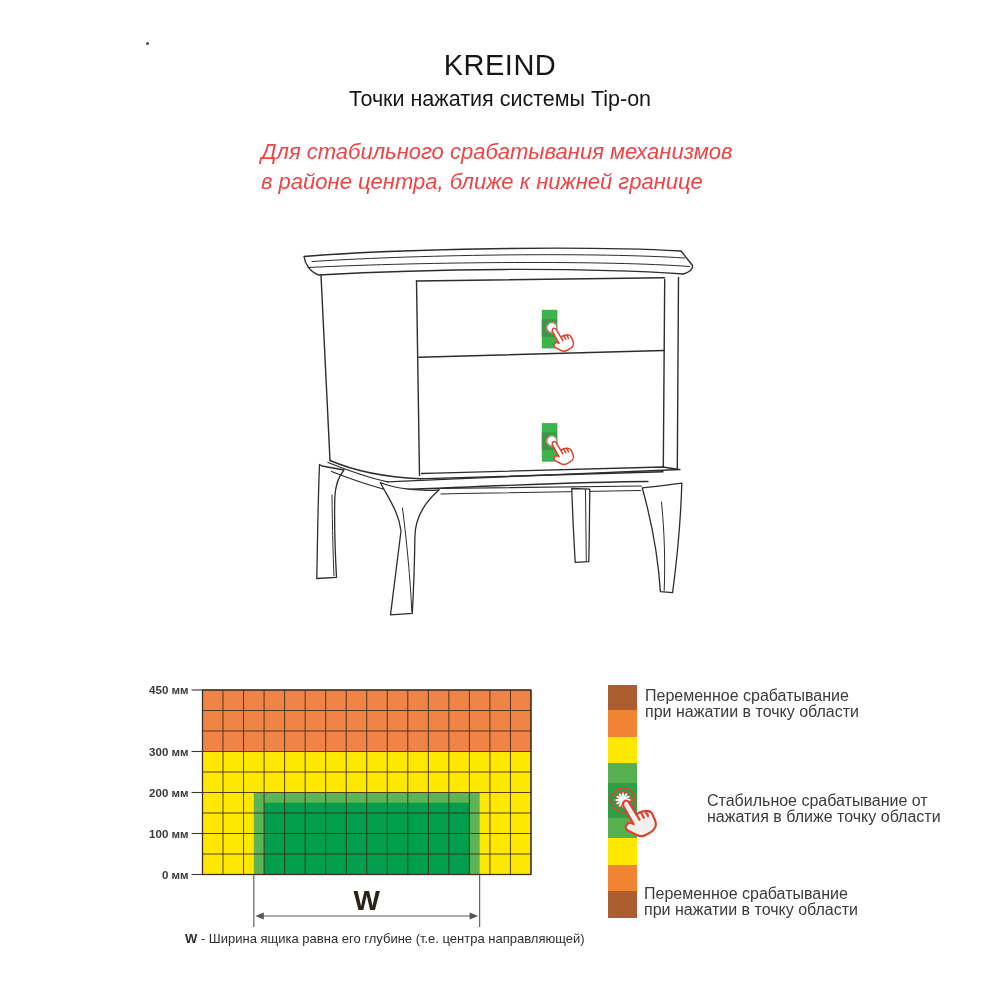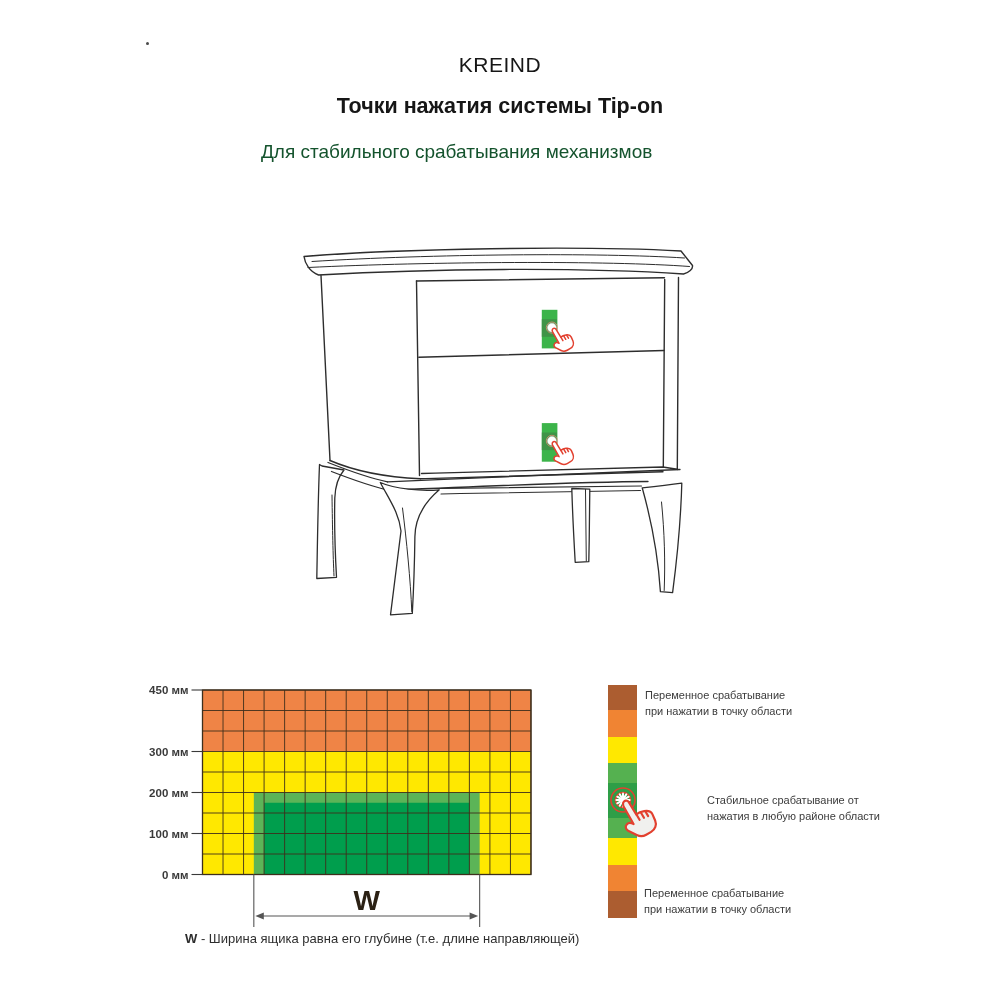--- a/index.html
+++ b/index.html
@@ -1,47 +1,48 @@
 <!DOCTYPE html>
 <html><head>
 <meta charset="utf-8">
 <style>
   html,body{margin:0;padding:0;background:#ffffff;}
   body{width:1000px;height:1000px;position:relative;overflow:hidden;
        font-family:"Liberation Sans", sans-serif;color:#1a1a1a;}
   .abs{position:absolute;}
   .centered{left:10px;width:980px;text-align:center;}
-  #brand{top:50px;font-size:21px;line-height:30px;font-weight:400;letter-spacing:.5px;color:#161616;}
-  #subtitle{top:87px;font-size:21.5px;line-height:24px;font-weight:700;color:#161616;margin-top:7px;}
-  #intro{left:261px;top:137px;font-size:19px;line-height:30px;color:#14532d;}
+  #brand{top:50px;font-size:29px;line-height:30px;font-weight:400;letter-spacing:.5px;color:#161616;}
+  #subtitle{top:87px;font-size:21.5px;line-height:24px;font-weight:400;color:#161616;}
+  #intro{left:261px;top:137px;font-size:22px;line-height:30px;color:#ef4444;font-style:italic;}
   #stray-dot{left:146px;top:42px;width:3px;height:3px;background:#4a4a4a;border-radius:50%;}
   #cabinet{left:280px;top:240px;}
   #chart{left:145px;top:675px;}
   #footnote{left:185px;top:931px;font-size:13px;color:#2e2e2e;}
   #footnote b{font-weight:700;}
   #legend-bar{left:608px;top:685px;width:29px;font-size:0;}
   #legend-dark-square{left:608px;top:783px;width:29px;height:35px;background:#2e9e47;}
   #legend-icon{left:590px;top:768px;}
-  .legend-label{font-size:11px;line-height:15.5px;color:#3b3b3b;}
+  .legend-label{font-size:16px;line-height:15.5px;color:#3b3b3b;}
   #legend-label-1{left:645px;top:688px;}
   #legend-label-2{left:660px;top:793px;margin-left:47px;}
   #legend-label-3{left:644px;top:886px;}
   svg{display:block;}
   svg text{font-family:"Liberation Sans", sans-serif;}
 </style>
 </head>
 <body>
 
 <div id="stray-dot" class="abs"></div>
 
 <div id="brand" class="abs centered">KREIND</div>
 <div id="subtitle" class="abs centered">Точки нажатия системы Tip-on</div>
 
 <div id="intro" class="abs">
   <div>Для стабильного срабатывания механизмов</div>
+  <div>в районе центра, ближе к нижней границе</div>
 </div>
 
 <svg id="cabinet" class="abs" width="440" height="400" viewBox="0 0 440 400">
   <defs>
     <g id="hand">
       <path d="M9.1,2.0 C9.6,0.9 11.2,0.5 12.1,1.3 C12.6,1.7 12.9,2.3 12.9,3.0
                L13.1,12.1 C14.9,11.8 16.9,12.1 18.6,12.8 C20.9,13.7 22.4,15.2 22.2,17.3
                L21.7,21.6 C21.3,24.6 18.8,26.7 15.8,26.7 L12.1,26.7
                C9.9,26.7 7.9,25.6 6.7,23.8 L3.3,18.6 C2.3,17.1 3.0,15.1 4.7,14.6
                C5.8,14.3 7.0,14.7 7.7,15.6 L8.5,16.6 L8.6,3.8 C8.6,3.1 8.8,2.5 9.1,2.0 Z" stroke-linejoin="round"></path>
@@ -154,21 +155,21 @@
     <line x1="46.5" y1="199.5" x2="57.5" y2="199.5" stroke="#3a3a3a" stroke-width="1.1"></line>
     <text x="43.5" y="203.5" text-anchor="end" font-size="11.5" font-weight="bold" fill="#3a3a3a">0 мм</text>
     <line x1="108.825" y1="199.5" x2="108.825" y2="252" stroke="#555" stroke-width="1.1"></line>
     <line x1="334.65500000000003" y1="199.5" x2="334.65500000000003" y2="252" stroke="#555" stroke-width="1.1"></line>
     <line x1="116.825" y1="241" x2="326.65500000000003" y2="241" stroke="#555" stroke-width="1.2"></line>
     <polygon points="110.325,241 118.825,237.4 118.825,244.6" fill="#555"></polygon>
     <polygon points="333.15500000000003,241 324.65500000000003,237.4 324.65500000000003,244.6" fill="#555"></polygon>
     <text x="221.74" y="235" text-anchor="middle" font-size="28" font-weight="bold" fill="#2b2114">W</text>
   </svg>
 
-<div id="footnote" class="abs"><b>W</b><span> - Ширина ящика равна его глубине (т.е. длине направляющей)</span></div>
+<div id="footnote" class="abs"><b>W</b><span> - Ширина ящика равна его глубине (т.е. центра направляющей)</span></div>
 
 <div id="legend-bar" class="abs">
     <div style="height: 25px; background: rgb(172, 93, 48);"></div>
     <div style="height: 27px; background: rgb(240, 132, 51);"></div>
     <div style="height: 26px; background: rgb(255, 232, 0);"></div>
     <div style="height: 75px; background: rgb(85, 177, 80);"></div>
     <div style="height: 27px; background: rgb(255, 232, 0);"></div>
     <div style="height: 26px; background: rgb(240, 132, 51);"></div>
     <div style="height: 27px; background: rgb(172, 93, 48);"></div>
   </div>
@@ -196,18 +197,18 @@
   </g>
   <use href="#hand" fill="#f0f0ee" stroke="#e2402f" stroke-width="1.4" transform="translate(34.5,33.5) rotate(-30) scale(1.55) translate(-10.7,-1.1)"></use>
 </svg>
 
 <div id="legend-label-1" class="abs legend-label">
   <div>Переменное срабатывание</div>
   <div>при нажатии в точку области</div>
 </div>
 <div id="legend-label-2" class="abs legend-label">
   <div>Стабильное срабатывание от</div>
-  <div>нажатия в любую районе области</div>
+  <div>нажатия в ближе точку области</div>
 </div>
 <div id="legend-label-3" class="abs legend-label">
   <div>Переменное срабатывание</div>
   <div>при нажатии в точку области</div>
 </div>
 
 </body></html>

